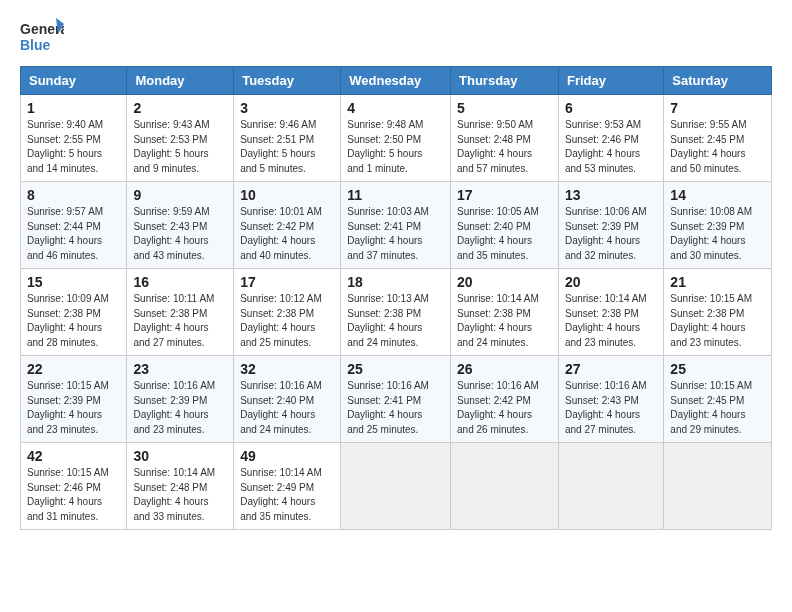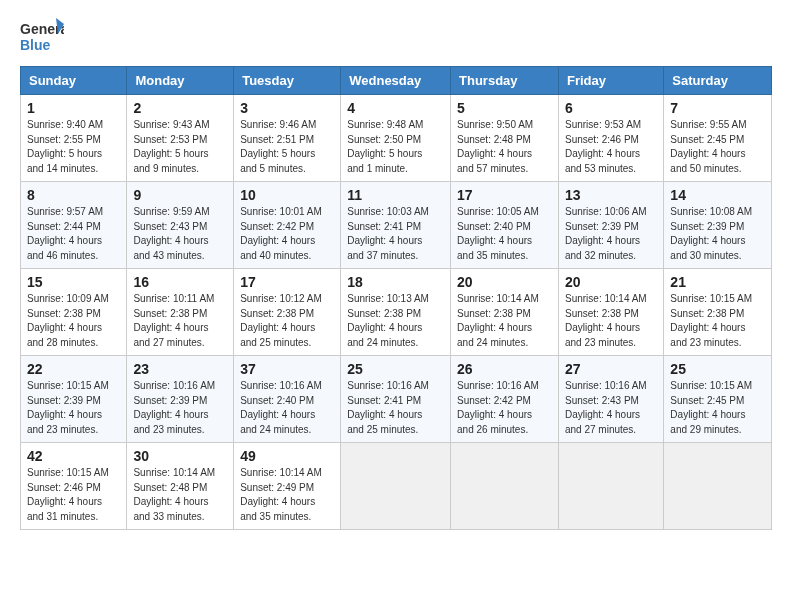--- a/index.html
+++ b/index.html
@@ -205,21 +205,21 @@
         <tr>
           <td>
             <span class="day-num">22</span>
             <div class="day-info">Sunrise: 10:15 AM<br>Sunset: 2:39 PM<br>Daylight: 4 hours<br>and 23 minutes.</div>
           </td>
           <td>
             <span class="day-num">23</span>
             <div class="day-info">Sunrise: 10:16 AM<br>Sunset: 2:39 PM<br>Daylight: 4 hours<br>and 23 minutes.</div>
           </td>
           <td>
-            <span class="day-num">37</span>
+            <span class="day-num">32</span>
             <div class="day-info">Sunrise: 10:16 AM<br>Sunset: 2:40 PM<br>Daylight: 4 hours<br>and 24 minutes.</div>
           </td>
           <td>
             <span class="day-num">25</span>
             <div class="day-info">Sunrise: 10:16 AM<br>Sunset: 2:41 PM<br>Daylight: 4 hours<br>and 25 minutes.</div>
           </td>
           <td>
             <span class="day-num">26</span>
             <div class="day-info">Sunrise: 10:16 AM<br>Sunset: 2:42 PM<br>Daylight: 4 hours<br>and 26 minutes.</div>
           </td>

